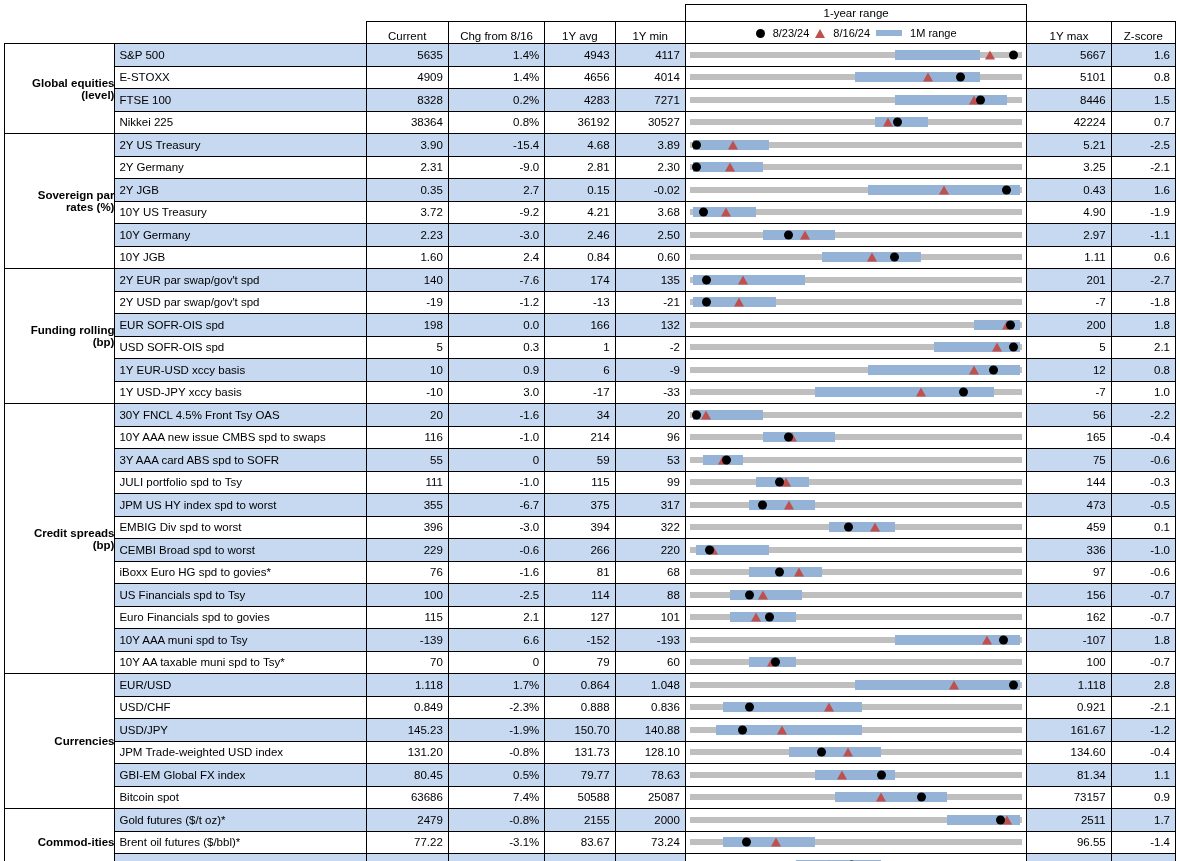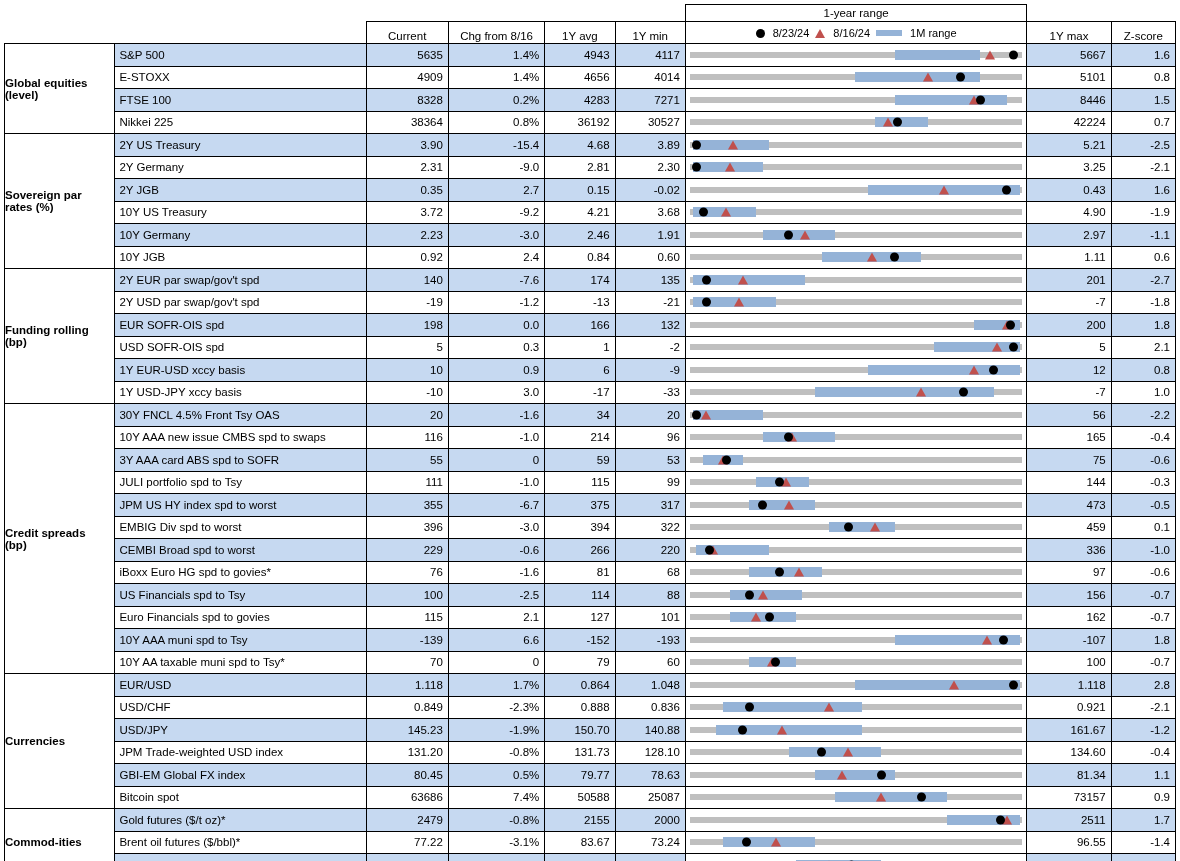--- a/index.html
+++ b/index.html
@@ -3,21 +3,21 @@
 <meta charset="utf-8">
 <style>
   html,body{margin:0;padding:0;background:#fff;}
   body{font-family:"Liberation Sans",sans-serif;font-size:11.5px;color:#000;}
   #sheet{width:1180px;height:861px;position:relative;box-sizing:border-box;padding:4px 4px 0 4px;}
   table{border-collapse:collapse;width:1172px;table-layout:fixed;}
   td,th{border:1px solid #000;padding:0;margin:0;font-weight:normal;font-size:11.5px;
         vertical-align:middle;background:#fff;}
   .hdr td{height:20px;text-align:center;vertical-align:bottom;padding-bottom:1px;}
   .hdr-top td{height:16px;text-align:center;border-bottom:none;}
-  .grp{font-weight:bold;text-align:left;vertical-align:middle;}
+  .grp{font-weight:bold;text-align:right;vertical-align:middle;}
   .lbl{text-align:left;padding-left:4px;height:21.5px;}
   .num{text-align:right;padding-right:5px;}
   .blue{background:#c6d9f1;}
   .white{background:#ffffff;}
   .rangecell{padding:0;position:relative;height:21.5px;background:#fff;}
   .bar{position:relative;width:100%;height:100%;}
   .track{position:absolute;left:4px;right:4px;top:50%;transform:translateY(-50%);
          height:6px;background:#bfbfbf;}
   .m1{position:absolute;top:50%;transform:translateY(-50%);height:10px;background:#95b3d7;}
   .dot{position:absolute;top:50%;width:9px;height:9px;margin-left:-4.5px;
@@ -216,35 +216,35 @@
             </div>
           </td>
           <td class="num white">4.90</td>
           <td class="num white">-1.9</td>
         </tr>
         <tr>
           <td class="lbl blue">10Y Germany</td>
           <td class="num blue">2.23</td>
           <td class="num blue">-3.0</td>
           <td class="num blue">2.46</td>
-          <td class="num blue">1.91</td>
+          <td class="num blue">2.50</td>
           <td class="rangecell">
             <div class="bar">
               <div class="track"></div>
               <div class="m1" style="left: calc(21.34% + 4px); width: calc(21.34%);"></div>
               <div class="tri" style="left: calc(33.95% + 4px);"></div>
               <div class="dot" style="left: calc(29.1% + 4px);"></div>
             </div>
           </td>
           <td class="num blue">2.97</td>
           <td class="num blue">-1.1</td>
         </tr>
         <tr>
           <td class="lbl white">10Y JGB</td>
-          <td class="num white">0.92</td>
+          <td class="num white">1.60</td>
           <td class="num white">2.4</td>
           <td class="num white">0.84</td>
           <td class="num white">0.60</td>
           <td class="rangecell">
             <div class="bar">
               <div class="track"></div>
               <div class="m1" style="left: calc(38.8% + 4px); width: calc(29.1%);"></div>
               <div class="tri" style="left: calc(53.35% + 4px);"></div>
               <div class="dot" style="left: calc(60.14% + 4px);"></div>
             </div>

